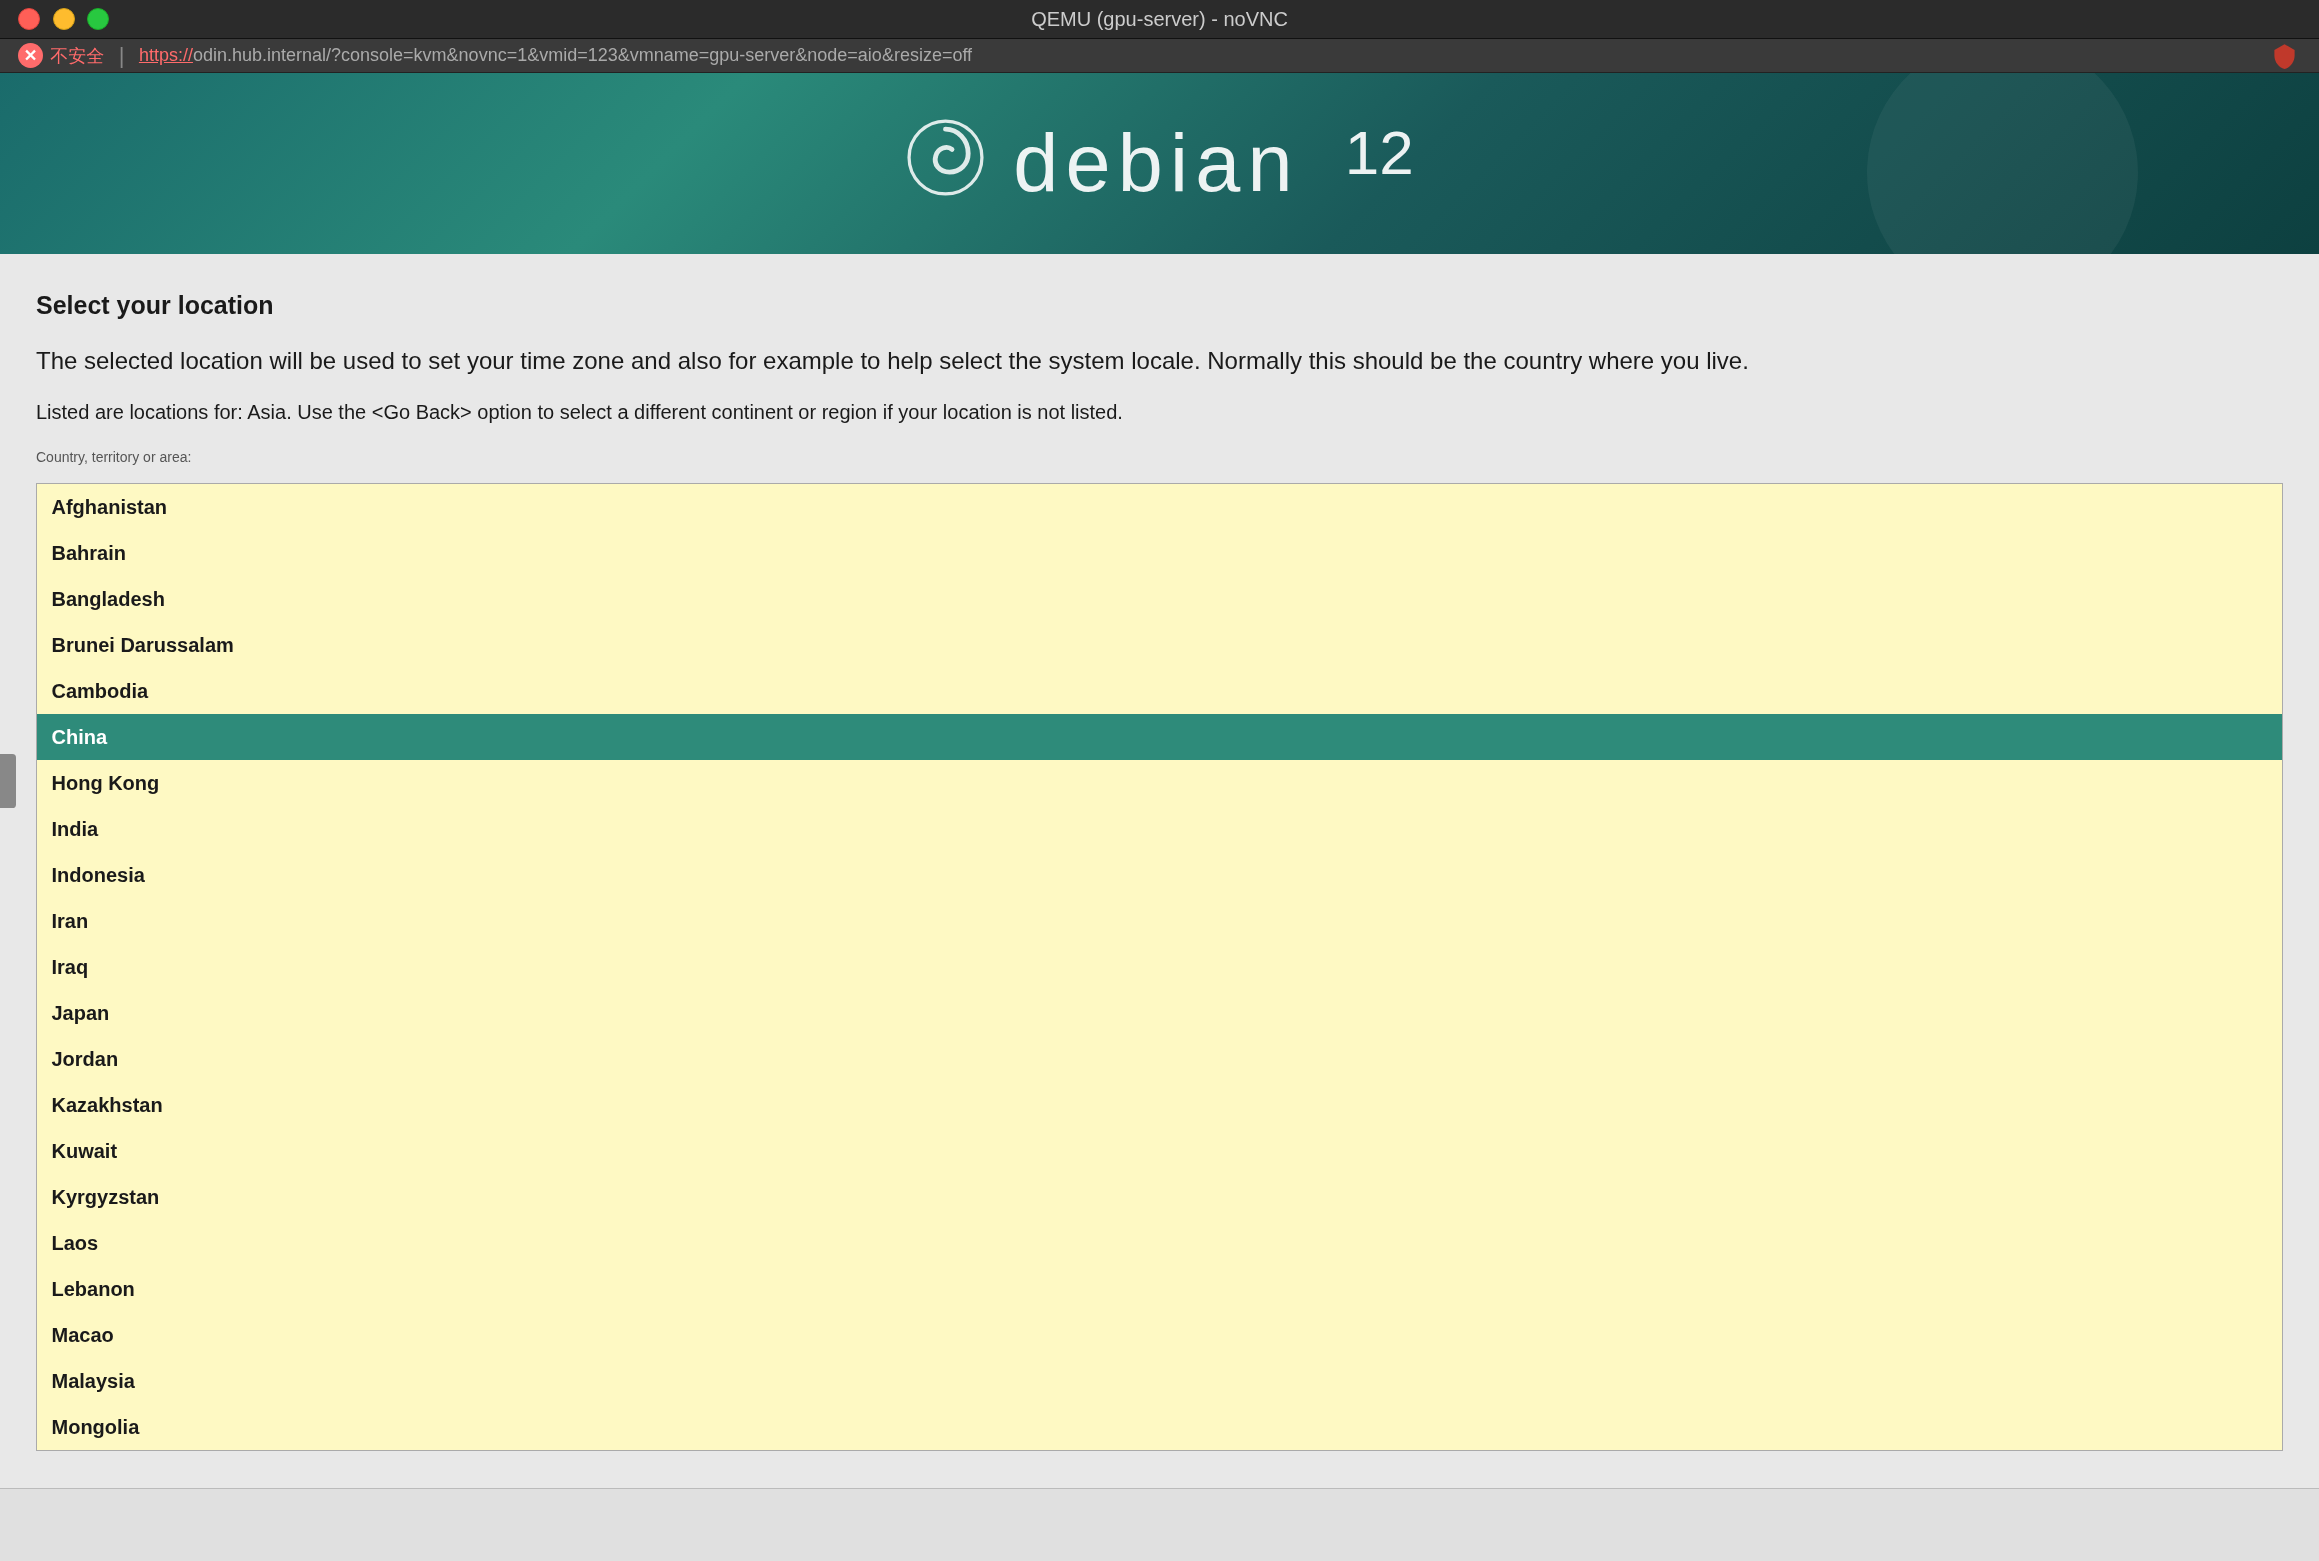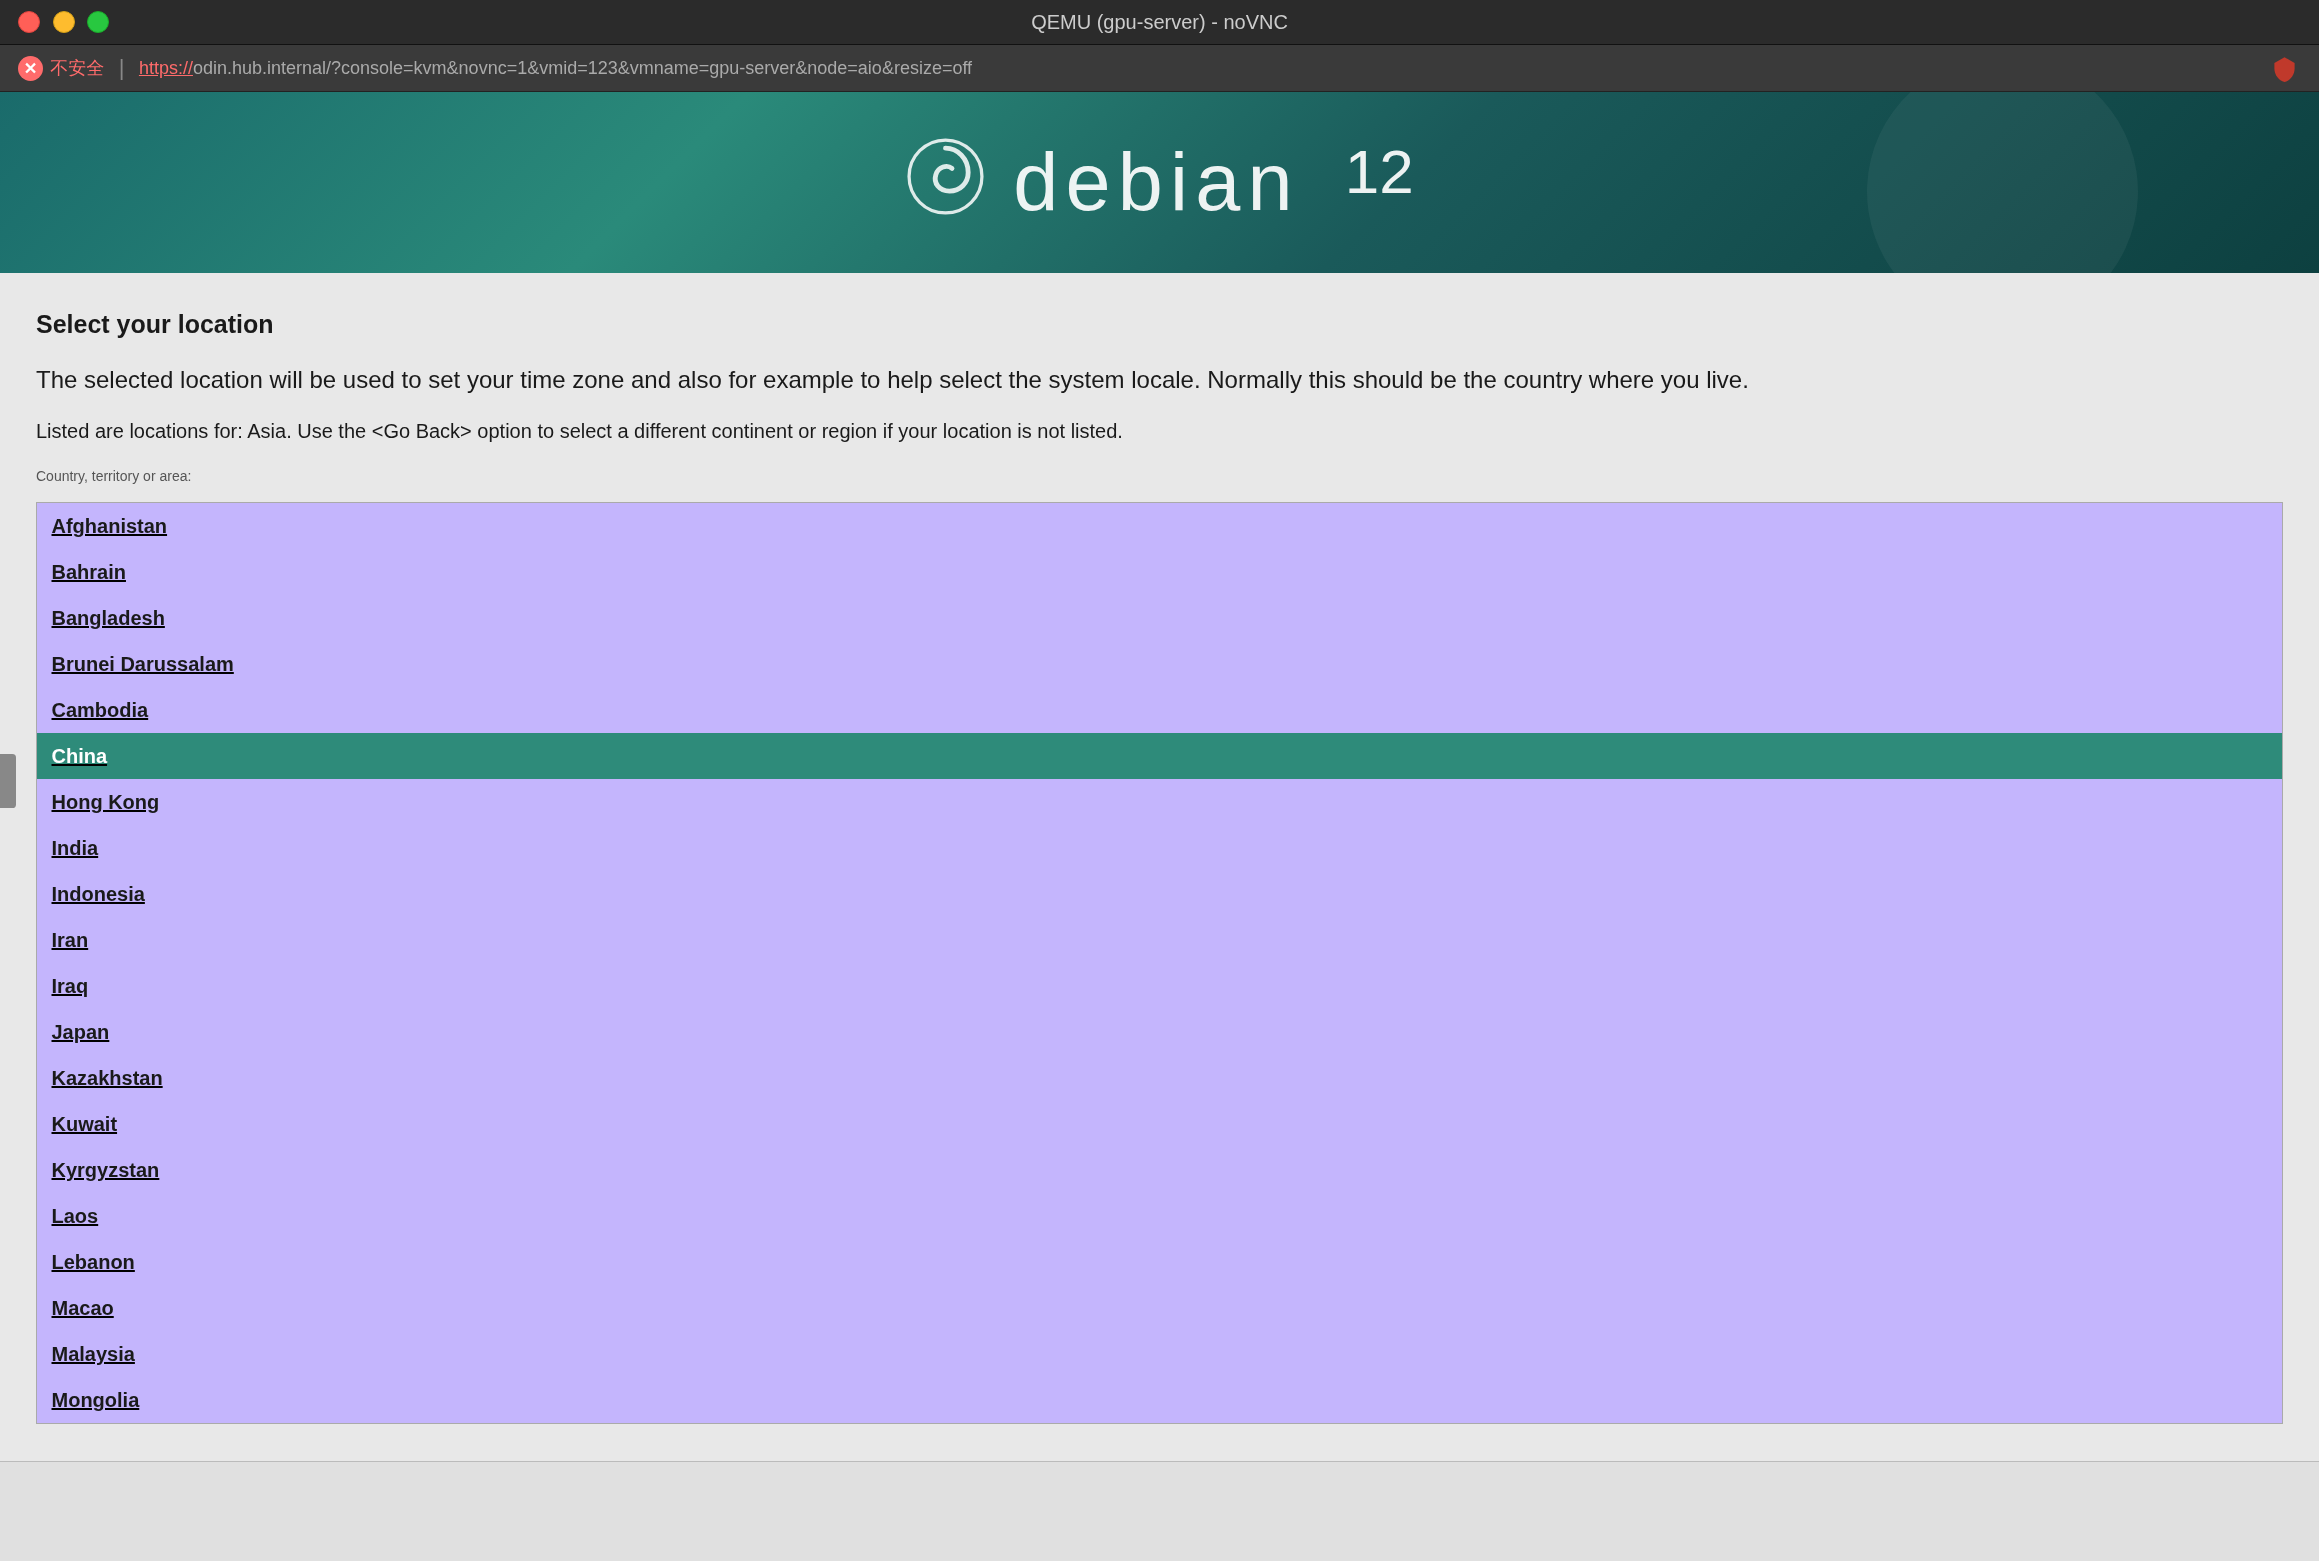--- a/index.html
+++ b/index.html
@@ -186,26 +186,25 @@
 
     .field-label {
       font-size: 14px;
       color: #555;
       margin-top: 3.6px;
     }
 
     
     .list-container {
       border: 0.9px solid #aaa;
-      background: #c4b5fd;
+      background: #fef9c3;
       flex: 1;
       overflow: hidden;
       position: relative;
       min-height: 814px;
-      text-decoration: underline;
     }
 
     .country-list {
       list-style: none;
       overflow-y: scroll;
       height: 100%;
       padding: 0;
     }
 
     .country-item {
@@ -330,20 +329,21 @@
             <li class="country-item">Bangladesh</li>
             <li class="country-item">Brunei Darussalam</li>
             <li class="country-item">Cambodia</li>
             <li class="country-item selected">China</li>
             <li class="country-item">Hong Kong</li>
             <li class="country-item">India</li>
             <li class="country-item">Indonesia</li>
             <li class="country-item">Iran</li>
             <li class="country-item">Iraq</li>
             <li class="country-item">Japan</li>
+            <li class="country-item">Jordan</li>
             <li class="country-item">Kazakhstan</li>
             <li class="country-item">Kuwait</li>
             <li class="country-item">Kyrgyzstan</li>
             <li class="country-item">Laos</li>
             <li class="country-item">Lebanon</li>
             <li class="country-item">Macao</li>
             <li class="country-item">Malaysia</li>
             <li class="country-item">Mongolia</li>
           </ul>
       </div>

